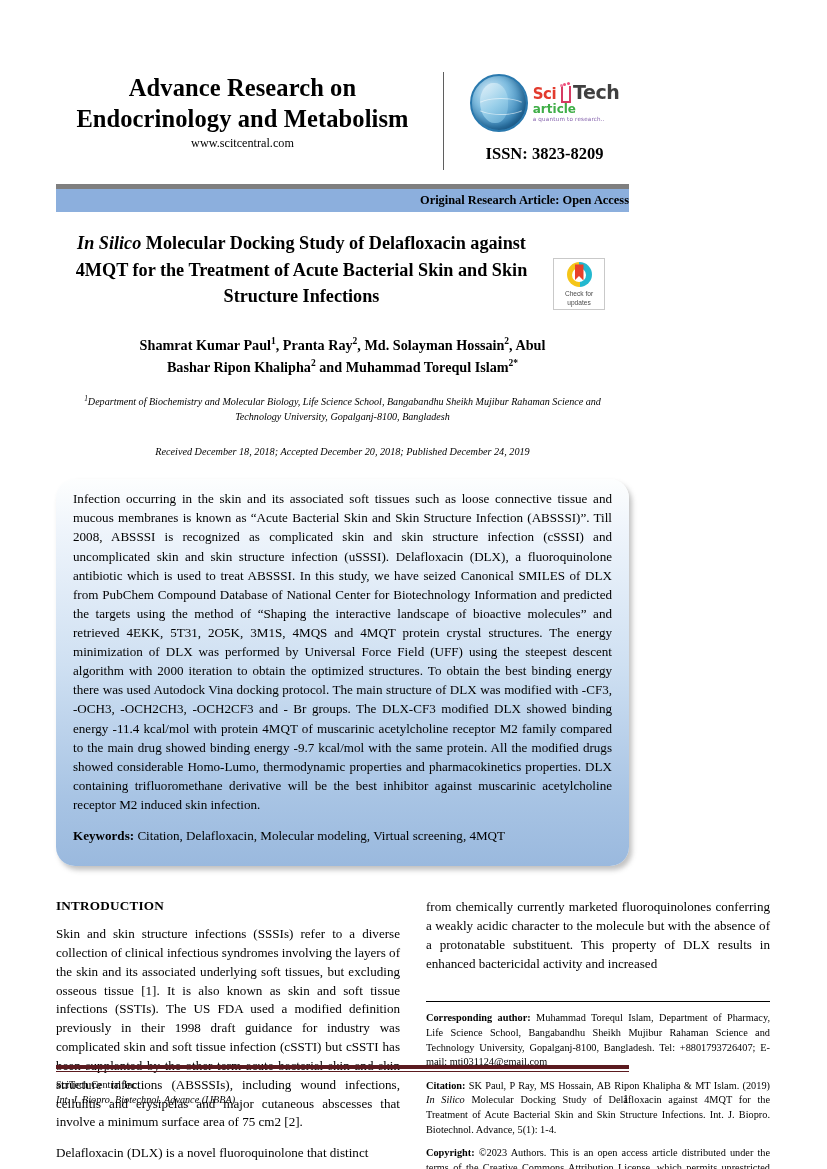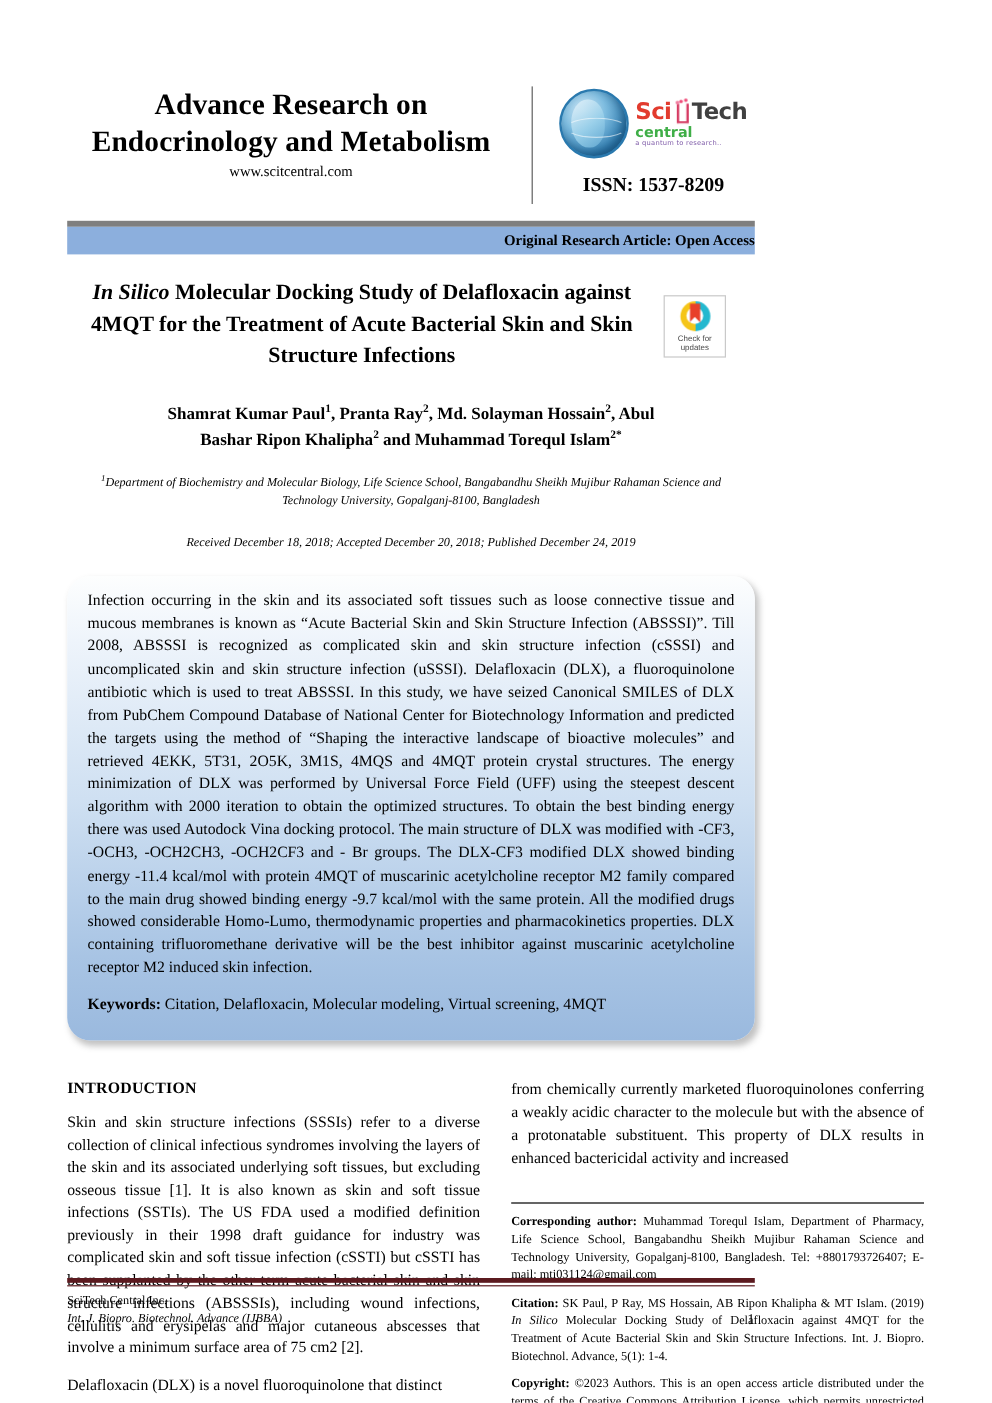--- a/index.html
+++ b/index.html
@@ -36,21 +36,21 @@
     content: ""; position: absolute; left: 8px; top: 7px; width: 28px; height: 40px;
     border-radius: 50% 50% 45% 55%;
     background: linear-gradient(140deg, #e8f4fb 0%, #9ad0ea 55%, #63a9d2 100%);
     opacity: .9;
   }
   .logo-globe::after {
     content: ""; position: absolute; left: 4px; top: 22px; width: 48px; height: 15px;
     border-radius: 50%; border: 1.5px solid rgba(255,255,255,.55); border-left-color: transparent; border-right-color: transparent;
   }
   .logo-text { text-align: left; line-height: 1; padding-left: 3px; }
-  .logo-sci { font-family: "DejaVu Sans", sans-serif; font-weight: bold; font-size: 19px; color: #e23b2e; letter-spacing: -.5px; }
+  .logo-sci { font-family: "DejaVu Sans", sans-serif; font-weight: bold; font-size: 15px; color: #e23b2e; letter-spacing: -.5px; }
   .logo-flask { display: inline-block; position: relative; width: 17px; height: 19px; vertical-align: -3px; }
   .logo-flask::before {
     content: ""; position: absolute; left: 5px; top: 3px; width: 6px; height: 15px;
     border-left: 2px solid #d63b63; border-right: 2px solid #d63b63;
     transform: perspective(12px) rotateX(0deg);
     border-bottom: 2px solid #d63b63;
     clip-path: polygon(0 0, 100% 0, 165% 100%, -65% 100%);
   }
   .logo-flask::after {
     content: ""; position: absolute; left: 7px; top: 0px; width: 3px; height: 3px;
@@ -64,21 +64,21 @@
 
   
   .band-gray { margin: 14px 56px 0 56px; height: 5px; background: #7f7f7f; }
   .band-blue {
     margin: 0 56px; height: 23px; background: #8cafdd;
     display: flex; align-items: center; justify-content: flex-end;
   }
   .band-blue span { font-size: 12.4px; font-weight: bold; }
 
   
-  .title-row { display: flex; align-items: center; padding: 18px 80px 0 56px; }
+  .title-row { display: flex; align-items: flex-end; padding: 18px 80px 0 56px; }
   .paper-title {
     flex: 1 1 auto; text-align: center; font-size: 18.2px; font-weight: bold;
     line-height: 1.46; padding: 0 6px 0 0;
   }
   .paper-title i { font-style: italic; }
   .crossmark {
     flex: 0 0 52px; width: 52px; height: 52px; margin-top: 4px;
     border: 1px solid #c9c9c9; background: #fff;
     display: flex; flex-direction: column; align-items: center; justify-content: center;
     padding-top: 2px;
@@ -152,25 +152,25 @@
   <div class="masthead">
     <div class="mh-left">
       <div class="journal-title">Advance Research on Endocrinology and Metabolism</div>
       <div class="journal-url">www.scitcentral.com</div>
     </div>
     <div class="mh-right">
       <div class="logo-wrap">
         <div class="logo-globe"></div>
         <div class="logo-text">
           <span class="logo-sci">Sci</span><span class="logo-flask"></span><span class="logo-tech">Tech</span>
-          <span class="logo-central">central</span>
+          <span class="logo-central">article</span>
           <span class="logo-tag">a quantum to research..</span>
         </div>
       </div>
-      <div class="issn">ISSN: 1537-8209</div>
+      <div class="issn">ISSN: 3823-8209</div>
     </div>
   </div>
 
   <div class="band-gray"></div>
   <div class="band-blue">
     <span>Original Research Article: Open Access</span>
   </div>
 
   <div class="title-row">
     <div class="paper-title">

